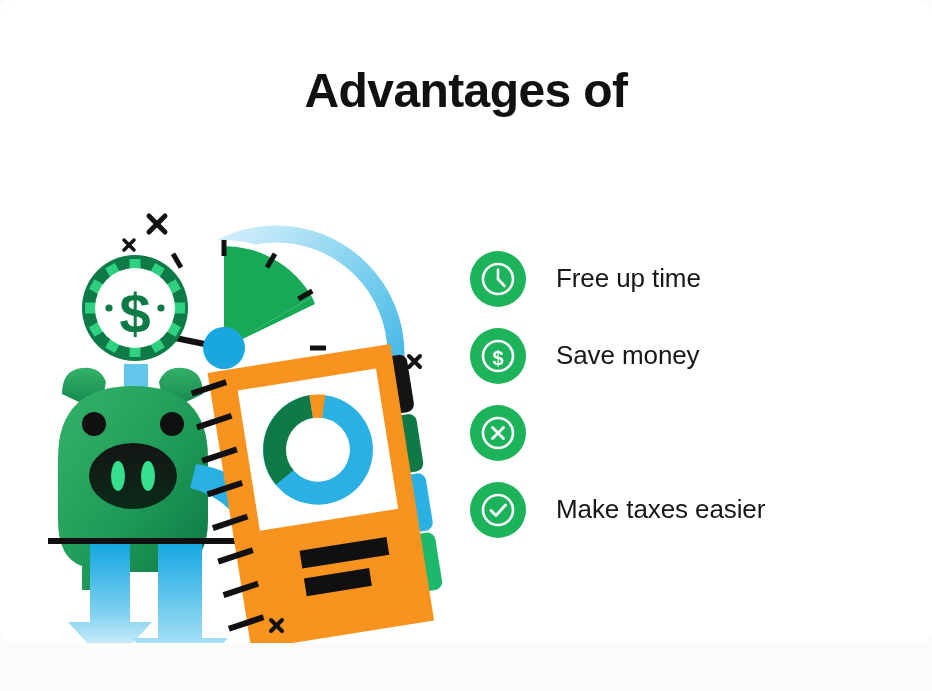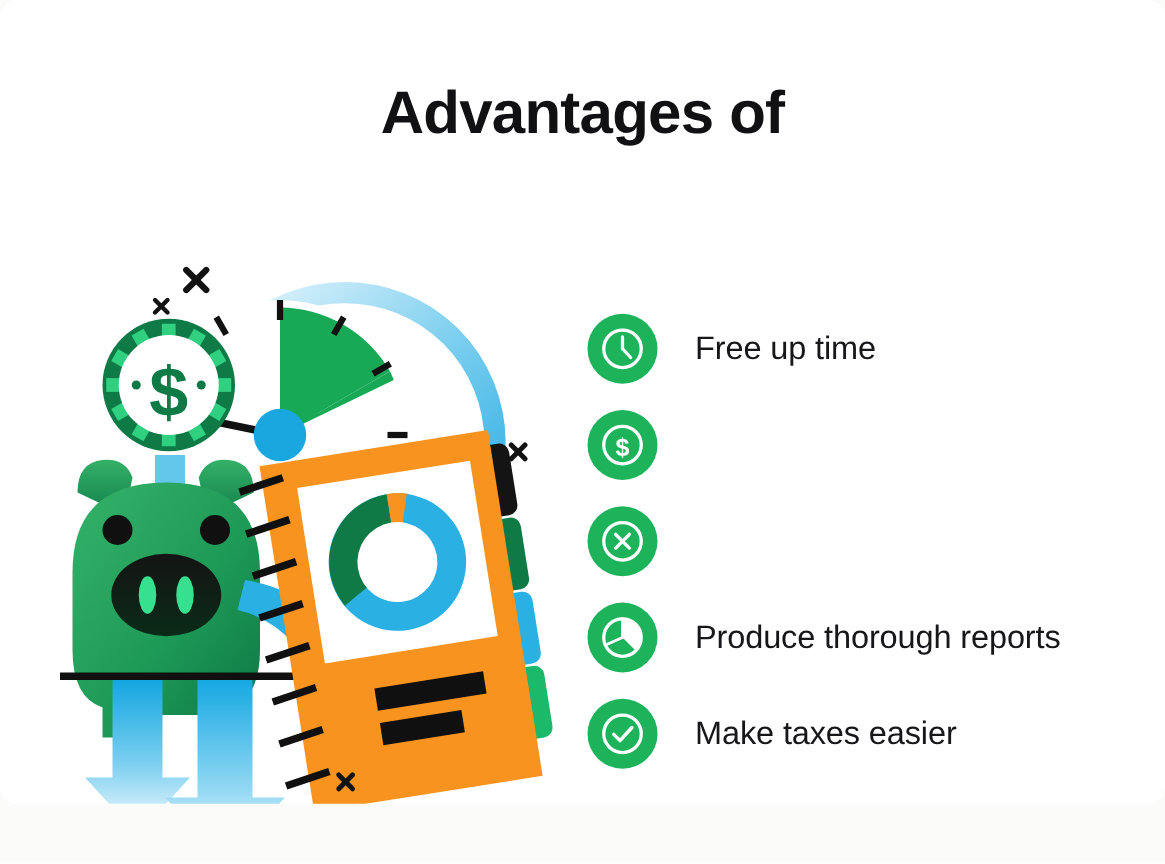--- a/index.html
+++ b/index.html
@@ -289,43 +289,33 @@
         <span class="benefit-label">Free up time</span>
       </div>
 
       <div class="benefit-row">
         <span class="benefit-icon">
           <svg viewBox="0 0 40 40" xmlns="http://www.w3.org/2000/svg">
             <circle cx="20" cy="20" r="15" fill="none" stroke="#ffffff" stroke-width="2.6"></circle>
             <text x="20" y="28.5" text-anchor="middle" font-family="Liberation Sans, sans-serif" font-size="20" font-weight="bold" fill="#ffffff">$</text>
           </svg>
         </span>
+        <span class="benefit-label">Save money</span>
       </div>
 
       <div class="benefit-row">
         <span class="benefit-icon">
           <svg viewBox="0 0 40 40" xmlns="http://www.w3.org/2000/svg">
             <circle cx="20" cy="20" r="15" fill="none" stroke="#ffffff" stroke-width="2.6"></circle>
             <line x1="14.5" y1="14.5" x2="25.5" y2="25.5" stroke="#ffffff" stroke-width="2.8" stroke-linecap="round"></line>
             <line x1="25.5" y1="14.5" x2="14.5" y2="25.5" stroke="#ffffff" stroke-width="2.8" stroke-linecap="round"></line>
           </svg>
         </span>
       </div>
 
-      <div class="benefit-row">
-        <span class="benefit-icon">
-          <svg viewBox="0 0 40 40" xmlns="http://www.w3.org/2000/svg">
-            <circle cx="20" cy="20" r="15" fill="none" stroke="#ffffff" stroke-width="2.6"></circle>
-            <line x1="20" y1="20" x2="20" y2="5" stroke="#ffffff" stroke-width="2.4" stroke-linecap="round"></line>
-            <line x1="20" y1="20" x2="6.5" y2="26" stroke="#ffffff" stroke-width="2.4" stroke-linecap="round"></line>
-            <path d="M20 20 L20 5 A15 15 0 0 1 30.6 30.6 Z" fill="#ffffff"></path>
-          </svg>
-        </span>
-        <span class="benefit-label">Produce thorough reports</span>
-      </div>
 
       <div class="benefit-row">
         <span class="benefit-icon">
           <svg viewBox="0 0 40 40" xmlns="http://www.w3.org/2000/svg">
             <circle cx="20" cy="20" r="15" fill="none" stroke="#ffffff" stroke-width="2.6"></circle>
             <polyline points="13,20.5 18,25.5 27.5,15" fill="none" stroke="#ffffff" stroke-width="2.8" stroke-linecap="round" stroke-linejoin="round"></polyline>
           </svg>
         </span>
         <span class="benefit-label">Make taxes easier</span>
       </div>

